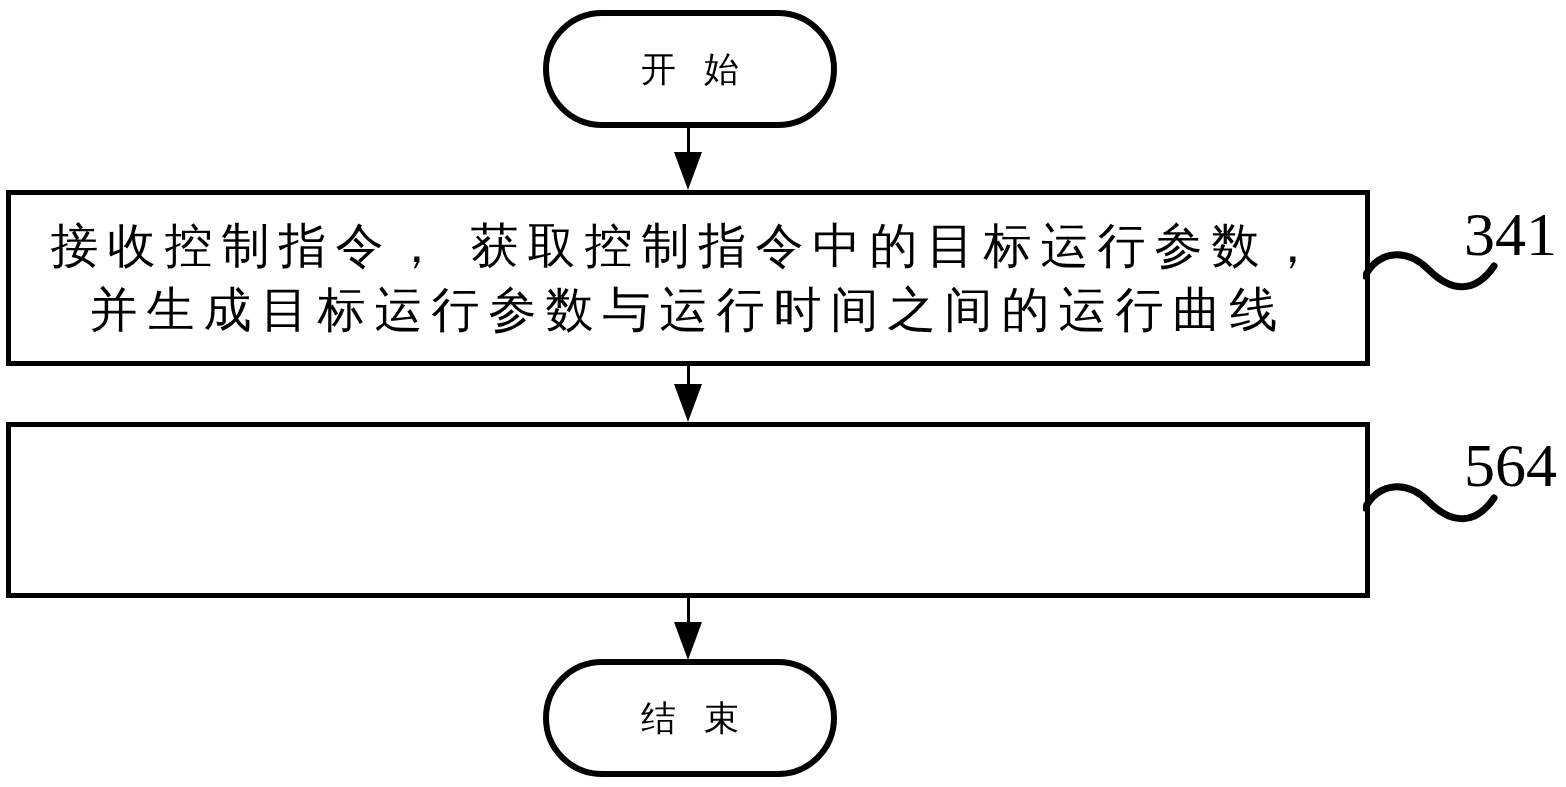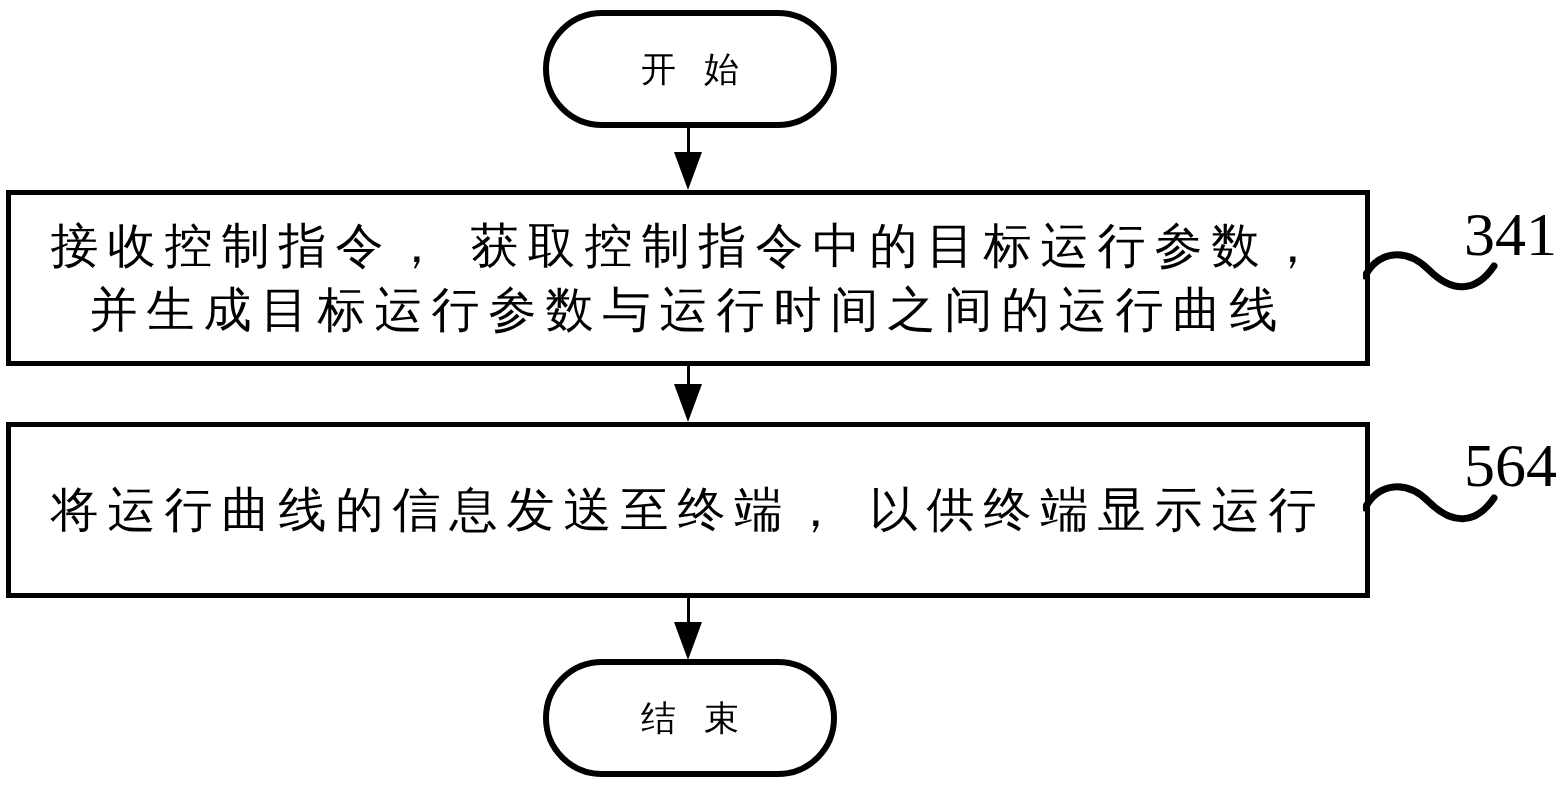--- a/index.html
+++ b/index.html
@@ -133,21 +133,20 @@
     </svg>
   </div>
   <div class="ref-label ref-502">341</div>
 
   <div class="arrow arrow-2">
     <div class="shaft"></div>
     <div class="head"></div>
   </div>
 
   <div class="process-box box-2">
-    <div class="line">将运行曲线的信息发送至终端， 以供终端显示运行</div>
   </div>
 
   <div class="squiggle squiggle-2">
     <svg width="135" height="50" viewBox="0 0 135 50">
       <path d="M2,32 C16,6 44,4 66,26 C88,48 112,50 131,22" fill="none" stroke="#000000" stroke-width="7" stroke-linecap="round"></path>
     </svg>
   </div>
   <div class="ref-label ref-504">564</div>
 
   <div class="arrow arrow-3">

